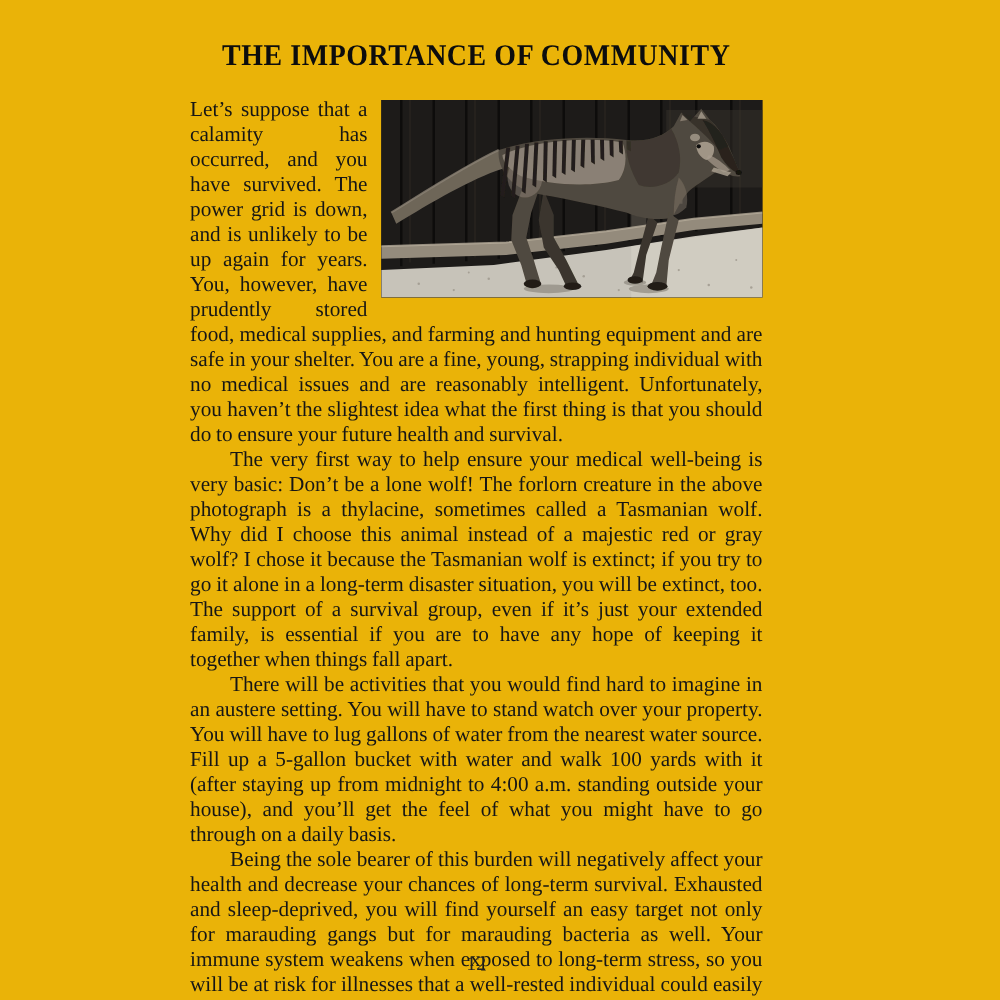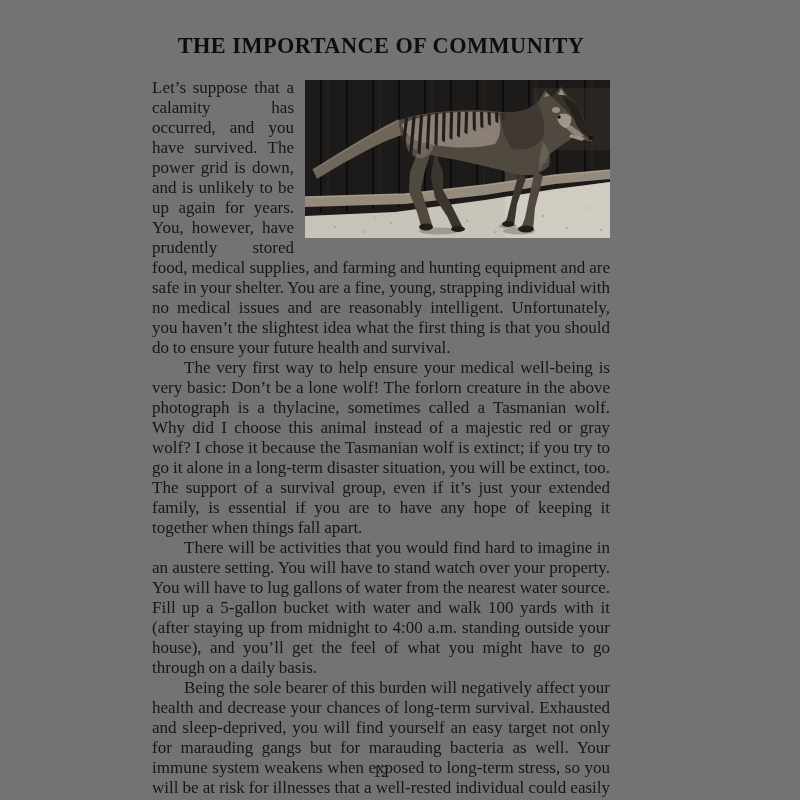--- a/index.html
+++ b/index.html
@@ -1,17 +1,17 @@
 <!DOCTYPE html>
 <html><head>
 <meta charset="utf-8">
 <style>
   html,body { margin:0; padding:0; background:#ffffff; }
   .page {
-    position:relative; width:800px; height:800px; background:#737373;
+    position:relative; width:800px; height:800px; background:#eab308;
     font-family:"Liberation Serif", serif; color:#161616; overflow:hidden;
   }
   .content { position:absolute; left:152px; top:30px; width:458px; }
   .title {
     margin:0 0 18px 0; text-align:center; font-size:24px; line-height:30px;
     font-weight:900; letter-spacing:0.5px; white-space:nowrap;
     transform:scaleX(0.93); transform-origin:50% 50%; color:#0d0d0d;
   }
   .body-text { text-align:justify; font-size:17px; line-height:20px; word-spacing:-0.4px; }
   .photo {

